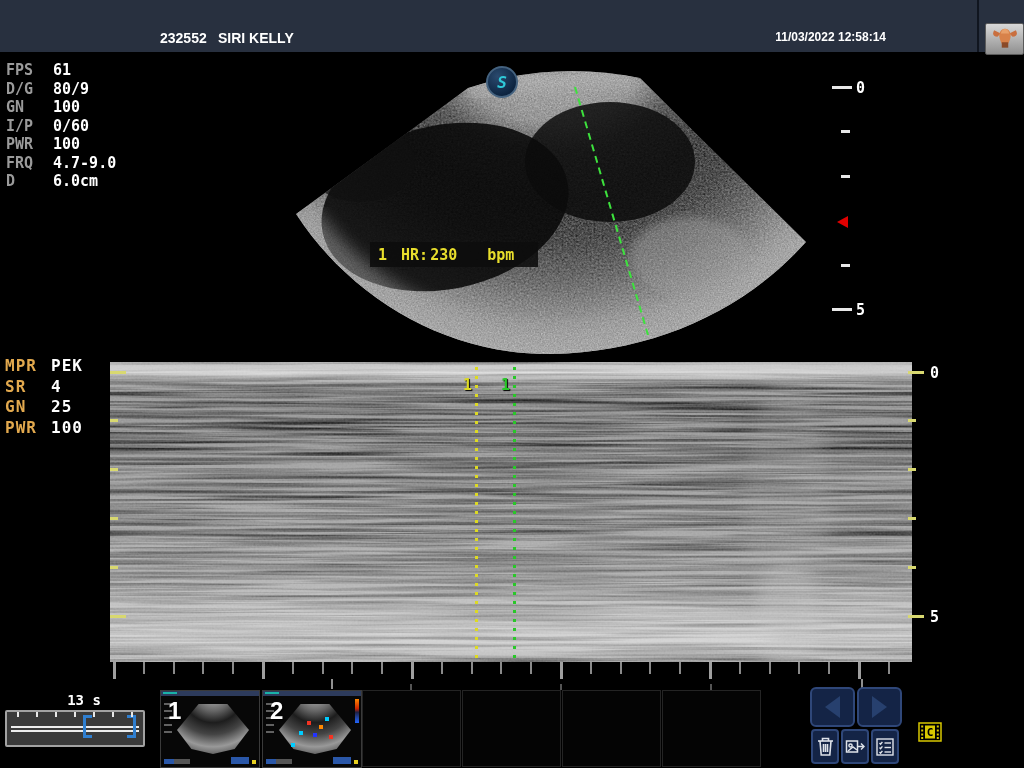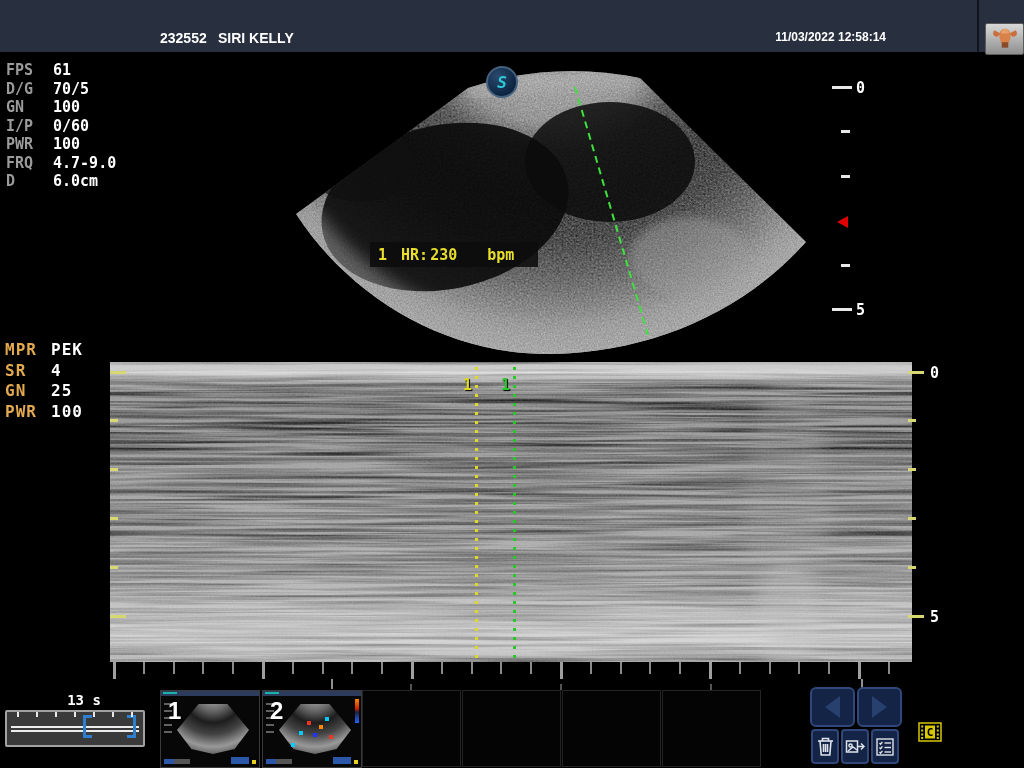--- a/index.html
+++ b/index.html
@@ -25,21 +25,21 @@
   #patient-name{left:67px;top:2px;}
   #datetime{right:91px;top:2px;font-size:12px;}
   #hdiv-right{position:absolute;left:977px;top:0;width:2px;height:52px;background:#10151f;}
   #animal-box{position:absolute;left:985px;top:23px;width:37px;height:30px;background:linear-gradient(#d8d8d8,#8f8f8f);border:1px solid #5a5a5a;border-radius:2px;display:flex;align-items:center;justify-content:center;}
 
   
   #bparams{position:absolute;left:6px;top:61px;}
   #bparams .prow{height:18.5px;display:flex;font-weight:bold;font-size:15px;}
   #bparams .plabel{width:47px;color:#9b9b9b;}
   #bparams .pvalue{color:#fff;}
-  #mparams{position:absolute;left:5px;top:340px;text-decoration:underline;}
+  #mparams{position:absolute;left:5px;top:356px;text-decoration:underline;}
   #mparams .prow{height:20.5px;display:flex;font-weight:bold;font-size:16px;}
   #mparams .plabel{width:46px;color:#e2a94e;letter-spacing:1px;}
   #mparams .pvalue{color:#fff;letter-spacing:1px;}
 
   
   #fan-svg{position:absolute;left:0;top:52px;}
   #mmode-svg{position:absolute;left:0;top:362px;}
 
   
   #s-marker{position:absolute;left:486px;top:66px;width:28px;height:28px;border-radius:50%;
@@ -132,21 +132,21 @@
     </div>
   </div>
 
   <div id="bparams" class="mono">
     <div class="prow">
         <span class="plabel">FPS</span>
         <span class="pvalue">61</span>
       </div>
     <div class="prow">
         <span class="plabel">D/G</span>
-        <span class="pvalue">70/5</span>
+        <span class="pvalue">80/9</span>
       </div>
     <div class="prow">
         <span class="plabel">GN</span>
         <span class="pvalue">100</span>
       </div>
     <div class="prow">
         <span class="plabel">I/P</span>
         <span class="pvalue">0/60</span>
       </div>
     <div class="prow">

